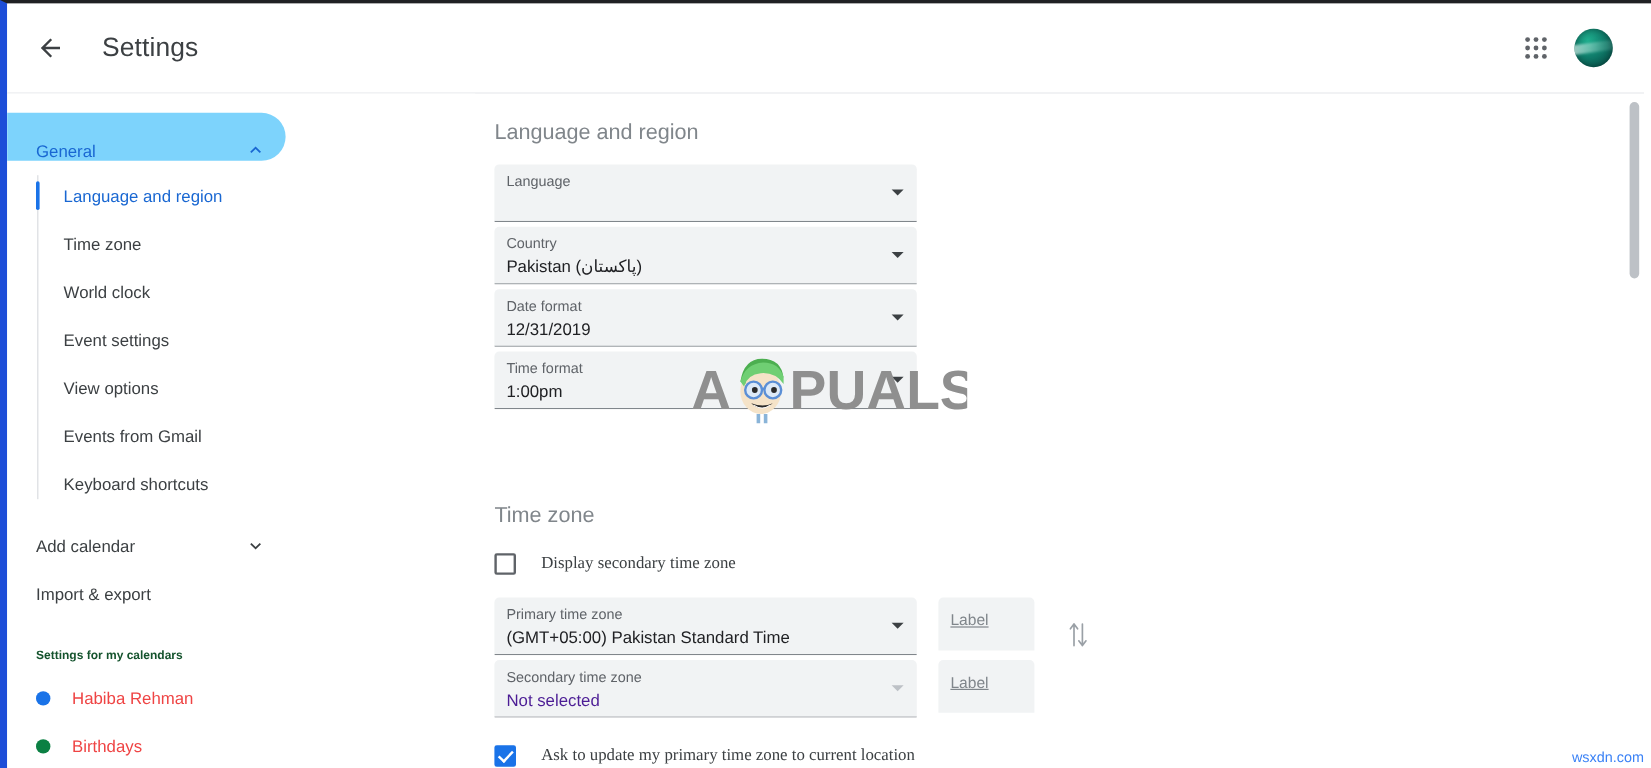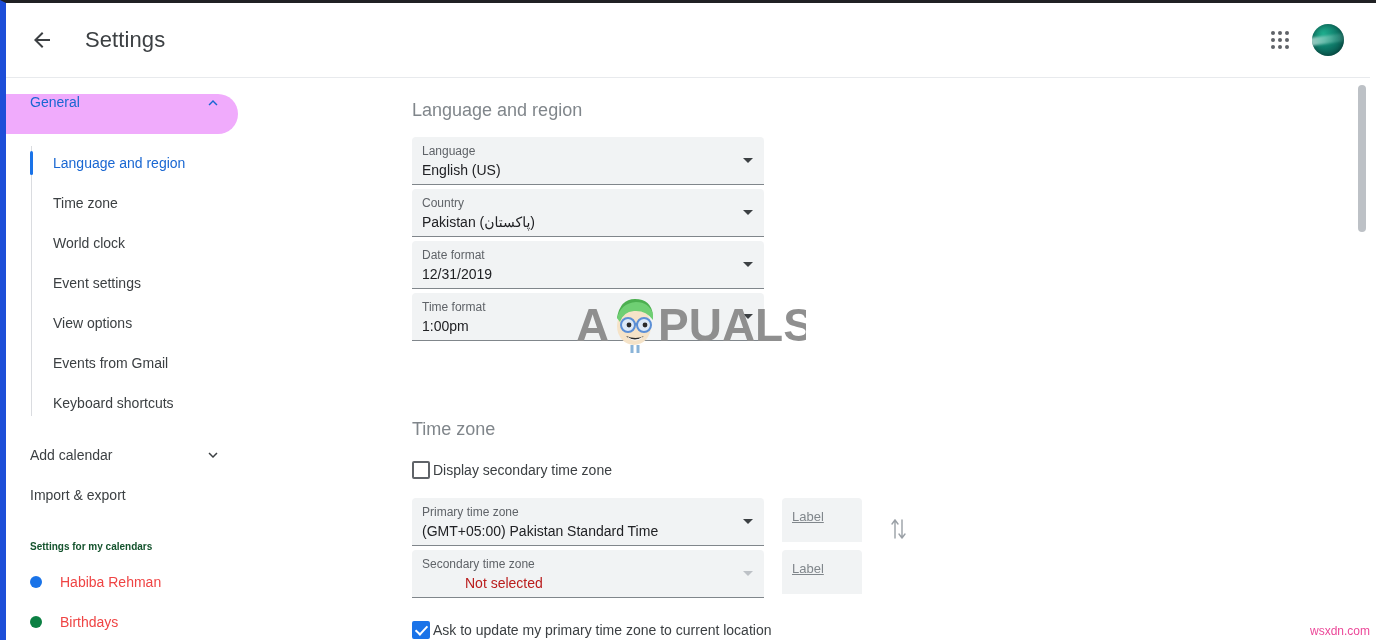--- a/index.html
+++ b/index.html
@@ -66,23 +66,23 @@
     transform: rotate(-8deg); filter: blur(1px);
   }
 
   
   #sidebar {
     position: absolute; top: 75px; left: 0;
     width: 390px; height: 565px;
     background: #ffffff; padding-top: 16px;
   }
   #general-row {
-    display: flex; align-items: flex-start;
+    display: flex; align-items: flex-end;
     width: 232px; height: 40px;
-    background: #f0abfc;
+    background: #7dd3fc;
     border-radius: 0 20px 20px 0;
     padding-left: 24px; padding-right: 16px;
     cursor: pointer;
   }
   #general-row .label {
     font-size: 14px; color: #1967d2; font-weight: 500;
   }
   #general-row .chev { margin-left: auto; }
   .chev svg { width: 18px; height: 18px; fill: #1967d2; display: block; }
   #add-cal-row .chev svg { fill: #3c4043; }
@@ -153,21 +153,21 @@
     padding: 7px 36px 0 10px;
     cursor: pointer;
   }
   .field .fl {
     font-size: 12px; color: #5f6368; line-height: 15px;
   }
   .field .fv {
     font-size: 14px; color: #202124; line-height: 20px;
     margin-top: 1px; white-space: nowrap; overflow: hidden;
   }
-  .field .fv.muted { color: #b91c1c; margin-left: 43px; }
+  .field .fv.muted { color: #4c1d95; }
   .caret {
     position: absolute; right: 11px; top: 21px;
     width: 0; height: 0;
     border-left: 5px solid transparent;
     border-right: 5px solid transparent;
     border-top: 5px solid #3c4043;
   }
   .caret.dim { border-top-color: #bdc1c6; }
 
   
@@ -184,21 +184,21 @@
   .cbox.checked {
     background: #1a73e8; border-color: #1a73e8;
     position: relative;
   }
   .cbox.checked::after {
     content: ""; position: absolute; left: 4px; top: 0px;
     width: 5px; height: 10px; border: solid #fff;
     border-width: 0 2px 2px 0; transform: rotate(43deg);
   }
   .check-label {
-    margin-left: 3px; font-size: 14px; color: #3c4043;
+    margin-left: 21px; font-size: 14px; color: #3c4043; font-family: Liberation Serif, serif;
   }
 
   .tz-line { display: flex; align-items: flex-start; }
   .tz-line .field { width: 352px; margin-left: 16px; }
   #primary-tz { width: 352px; }
   .label-box {
     width: 80px; height: 44px;
     background: #f1f3f4; border-radius: 4px 4px 0 0;
     margin-left: 18px; padding: 11px 8px 0 10px;
     font-size: 13px; color: #80868b; cursor: text; text-decoration: underline;
@@ -220,21 +220,21 @@
   }
 
   
   #appuals-watermark {
     position: absolute; left: 570px; top: 288px;
     width: 230px; height: 62px;
     pointer-events: none; user-select: none;
   }
   #wsxdn {
     position: absolute; right: 6px; bottom: 2px;
-    font-size: 12px; color: #ec4899;
+    font-size: 12px; color: #3b82f6;
     pointer-events: none; user-select: none;
   }
   #right-edge {
     position: absolute; top: 0; right: 0; width: 6px; height: 640px;
     background: #ffffff;
   }
 </style>
 </head>
 <body>
 
@@ -325,21 +325,20 @@
       <span class="cal-name">Birthdays</span>
     </div>
   </div>
 
   <div id="main">
 
     <div class="section-title">Language and region</div>
 
     <div class="field">
       <div class="fl">Language</div>
-      <div class="fv">English (US)</div>
       <span class="caret"></span>
     </div>
 
     <div class="field">
       <div class="fl">Country</div>
       <div class="fv">Pakistan (پاکستان)</div>
       <span class="caret"></span>
     </div>
 
     <div class="field">

